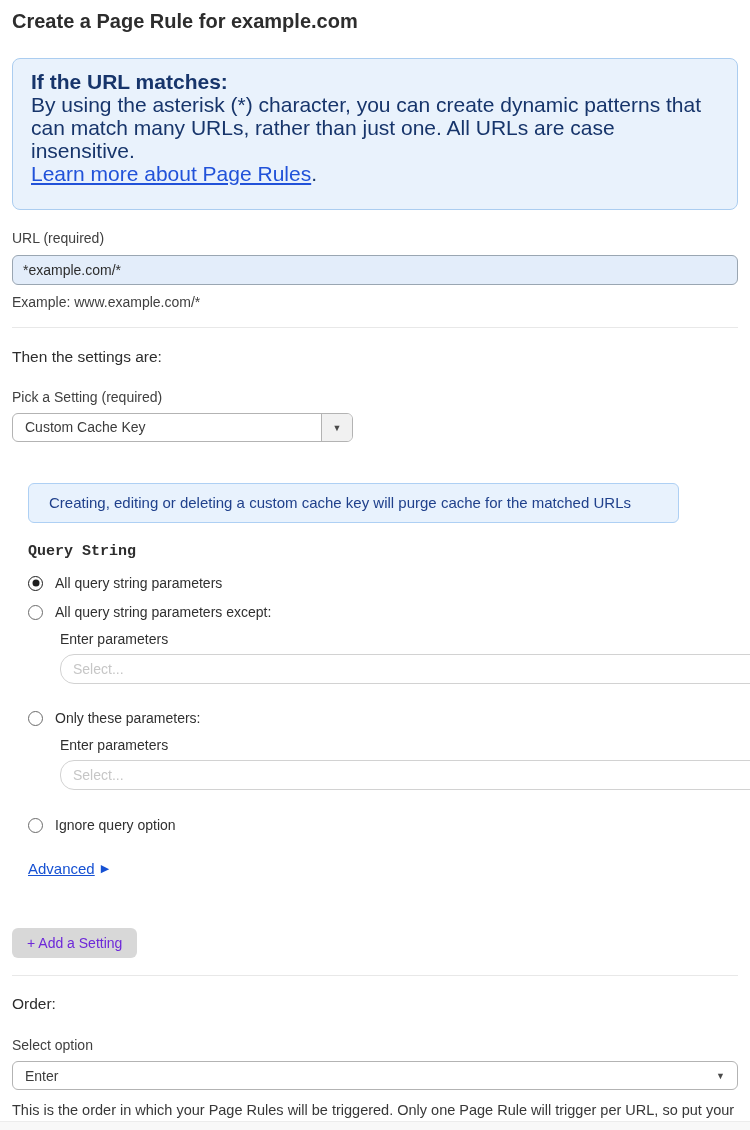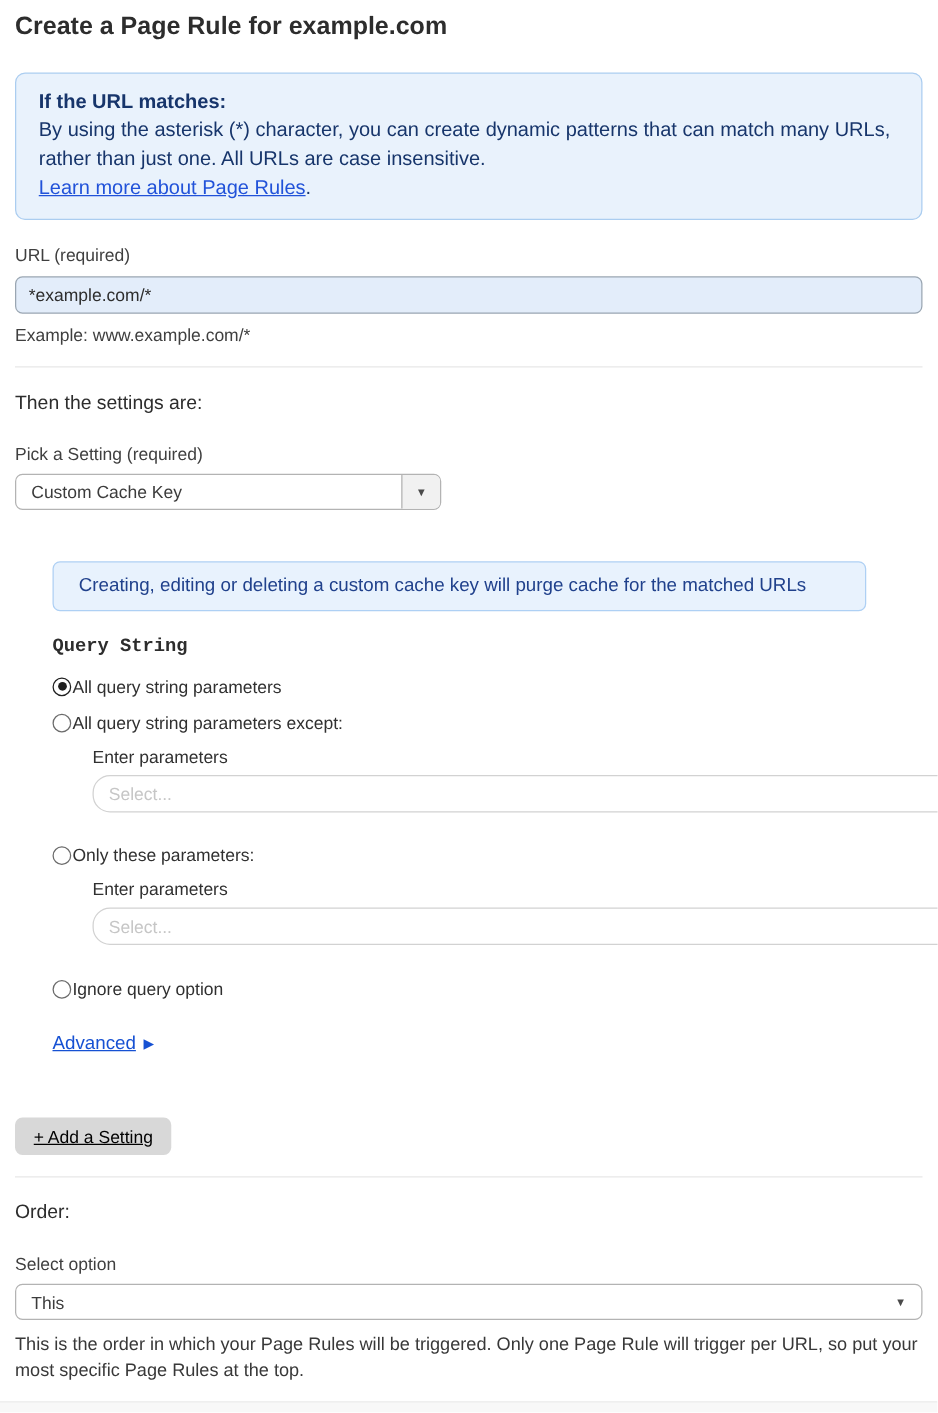--- a/index.html
+++ b/index.html
@@ -19,23 +19,23 @@
     font-size: 20px; font-weight: bold;
     color: #2d2d2d; line-height: 25px;
   }
 
   
   .info-box {
     margin-top: 24px;
     background: #e9f2fc;
     border: 1px solid #abcdf0;
     border-radius: 8px;
-    padding: 11px 18px 13px;
+    padding: 11px 18px 24px;
     color: #17356b;
-    font-size: 16px;
+    font-size: 21px;
     line-height: 23px;
   }
   .info-box .info-heading { font-weight: bold; }
   .info-box a { color: #2152d9; text-decoration: underline; cursor: pointer; }
 
   .field-label { margin-top: 20px; font-size: 14px; color: #3f3f3f; }
 
   .url-input {
     display: block; margin-top: 9px; width: 100%; height: 30px;
     background: #e3edfa;
@@ -63,37 +63,37 @@
     font-size: 14px; color: #3c3c3c;
     white-space: nowrap;
   }
   .setting-dropdown .dd-arrow-box {
     width: 31px; border-left: 1px solid #b3b3b3; background: #f1f1f1;
     display: flex; align-items: center; justify-content: center;
     color: #4a4a4a; font-size: 9px;
   }
 
   
-  .settings-panel { margin-left: 30px; }
+  .settings-panel { margin-left: 16px; }
 
   .notice-box {
     margin-top: 41px;
     width: 651px;
     background: #e8f2fd;
     border: 1px solid #aed0f4;
     border-radius: 6px;
     padding: 8px 20px;
     font-size: 15px; line-height: 22px;
     color: #20418c;
   }
 
   .qs-heading { margin-top: 20px; font-size: 15px; font-weight: bold; color: #2d2d2d; font-family: Liberation Mono, monospace; }
 
   .radio-row {
-    display: flex; align-items: center; gap: 1px;
+    display: flex; align-items: center; gap: 12px;
     font-size: 14px; color: #303030; cursor: pointer;
   }
   .radio-row.r1 { margin-top: 15px; }
   .radio-row.r2 { margin-top: 13px; }
   .radio-row.r3 { margin-top: 26px; }
   .radio-row.r4 { margin-top: 27px; }
   .radio {
     width: 15px; height: 15px; flex: 0 0 15px;
     border: 1.5px solid #6b6b6b; border-radius: 50%;
     position: relative; background: #fff;
@@ -120,21 +120,21 @@
     font-size: 15px; color: #1651d3; cursor: pointer;
   }
   .advanced-link .adv-label { text-decoration: underline; }
   .advanced-link .adv-arrow { margin-left: 6px; font-size: 11px; text-decoration: none; }
 
   .btn {
     border: none; border-radius: 6px; height: 31px;
     font-size: 14px; font-family: "Liberation Sans", sans-serif;
     cursor: pointer; padding: 0 16px;
   }
-  .btn-gray { background: #d8d8d8; color: #000000; text-decoration: underline; }
+  .btn-gray { background: #d8d8d8; color: #6d28d9; }
 
   .add-setting-btn { margin-top: 50px; height: 30px; padding: 0 15px; }
 
   
   .order-select {
     margin-top: 8px; width: 100%; height: 29px;
     border: 1px solid #b3b3b3; border-radius: 6px;
     display: flex; align-items: center; justify-content: space-between;
     padding: 0 12px; background: #fff; cursor: pointer;
   }
@@ -224,21 +224,21 @@
 
   <button class="btn btn-gray add-setting-btn">+ Add a Setting</button>
 
   <hr class="divider">
 
   <h2 class="section-heading order">Order:</h2>
 
   <div class="field-label" style="margin-top:24px;">Select option</div>
 
   <div class="order-select">
-    <span class="sel-value">This</span>
+    <span class="sel-value">Enter</span>
     <span class="sel-arrow">▼</span>
   </div>
 
   <div class="order-help">This is the order in which your Page Rules will be triggered. Only one Page Rule will trigger per URL, so put your most specific Page Rules at the top.</div>
 
   <hr class="divider" style="margin-top:19px;">
 
   
 
 </div>

